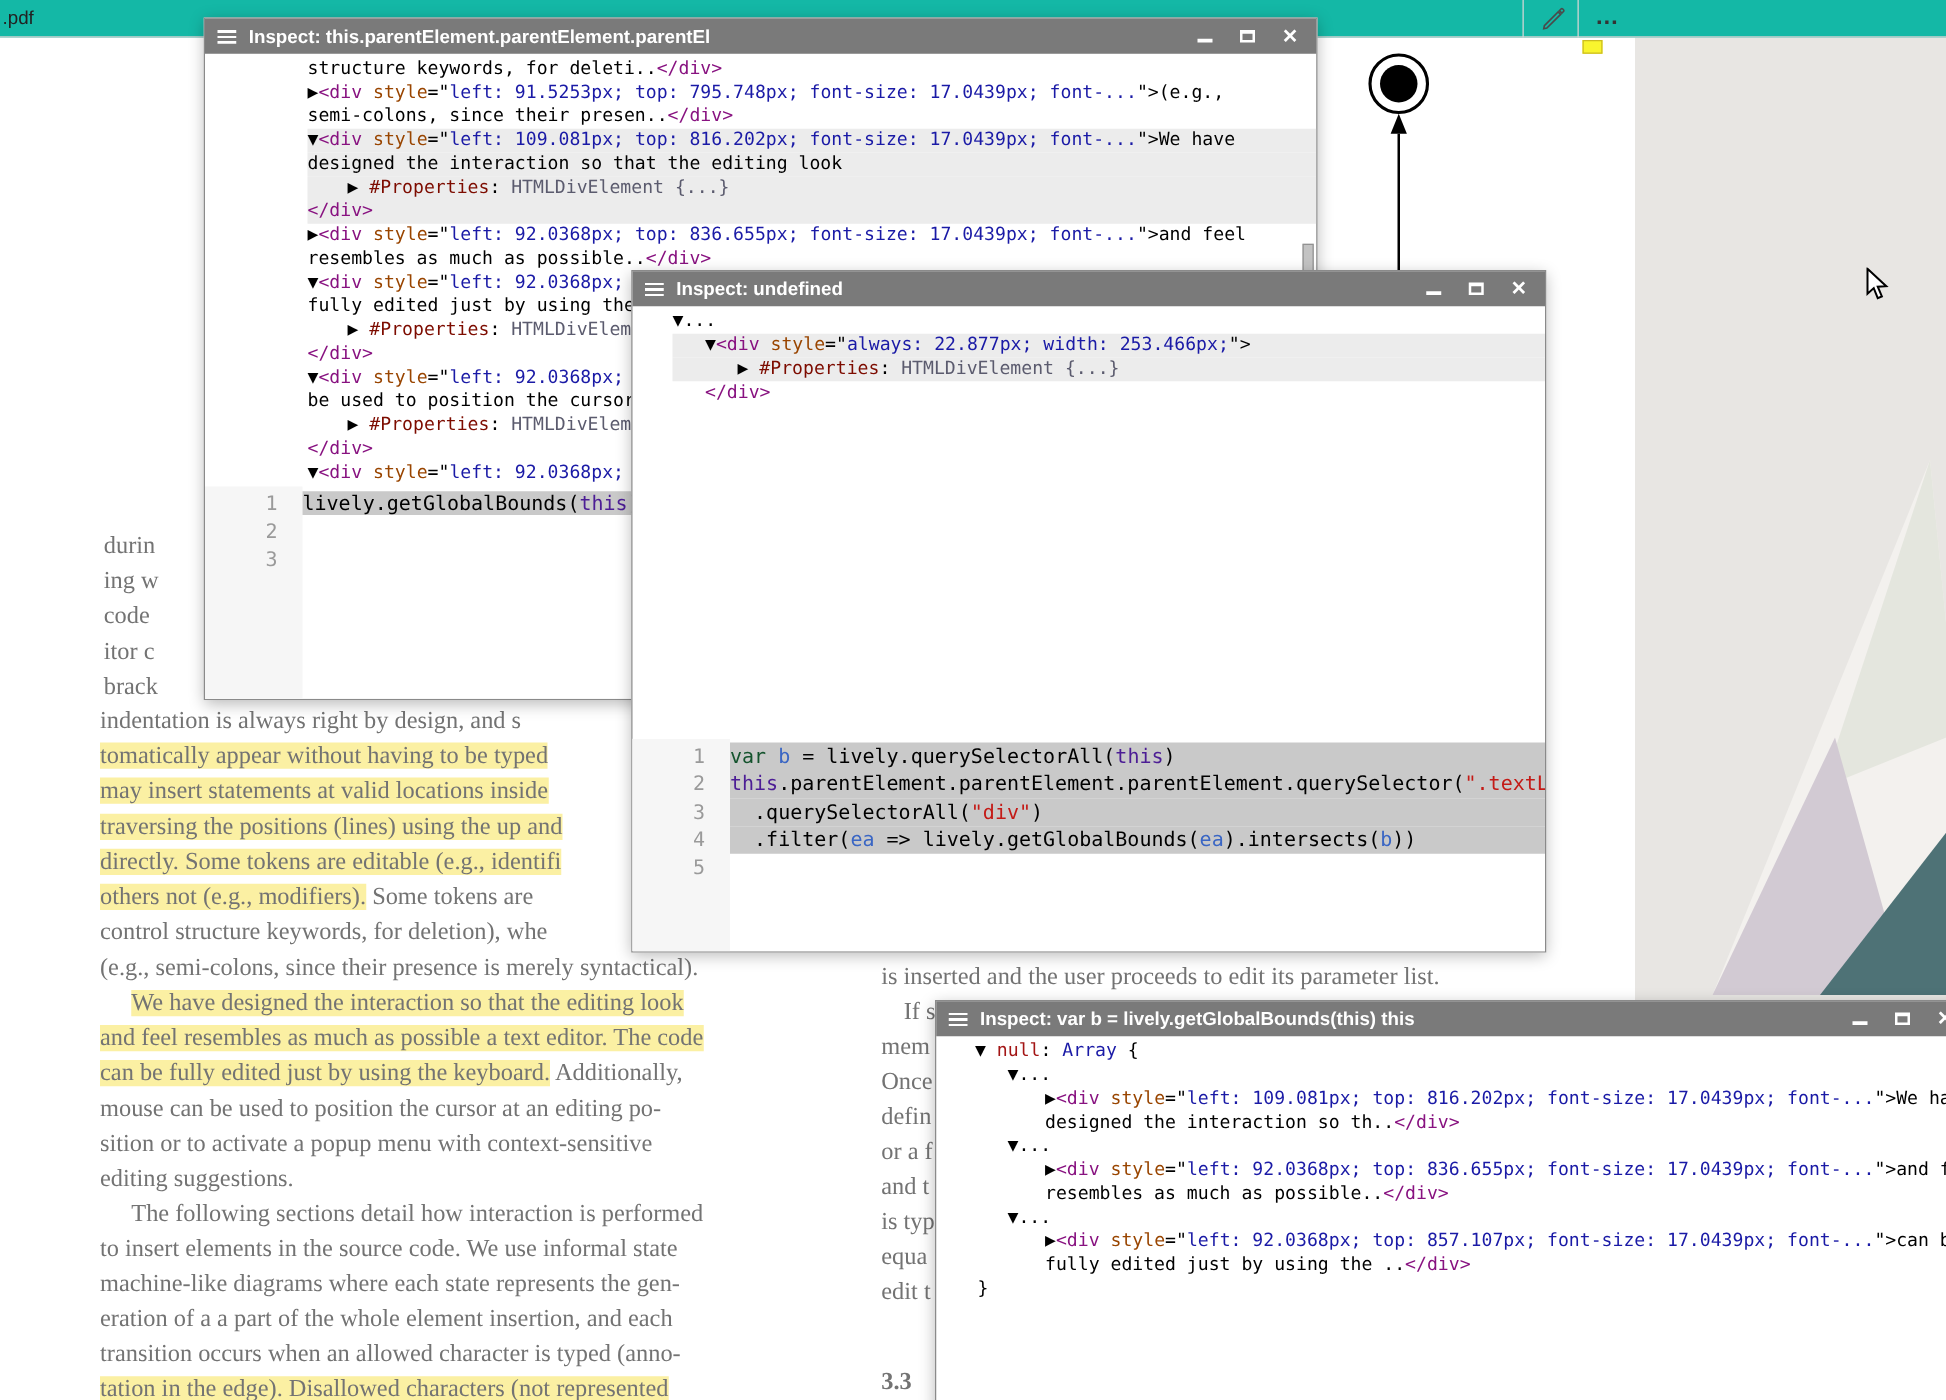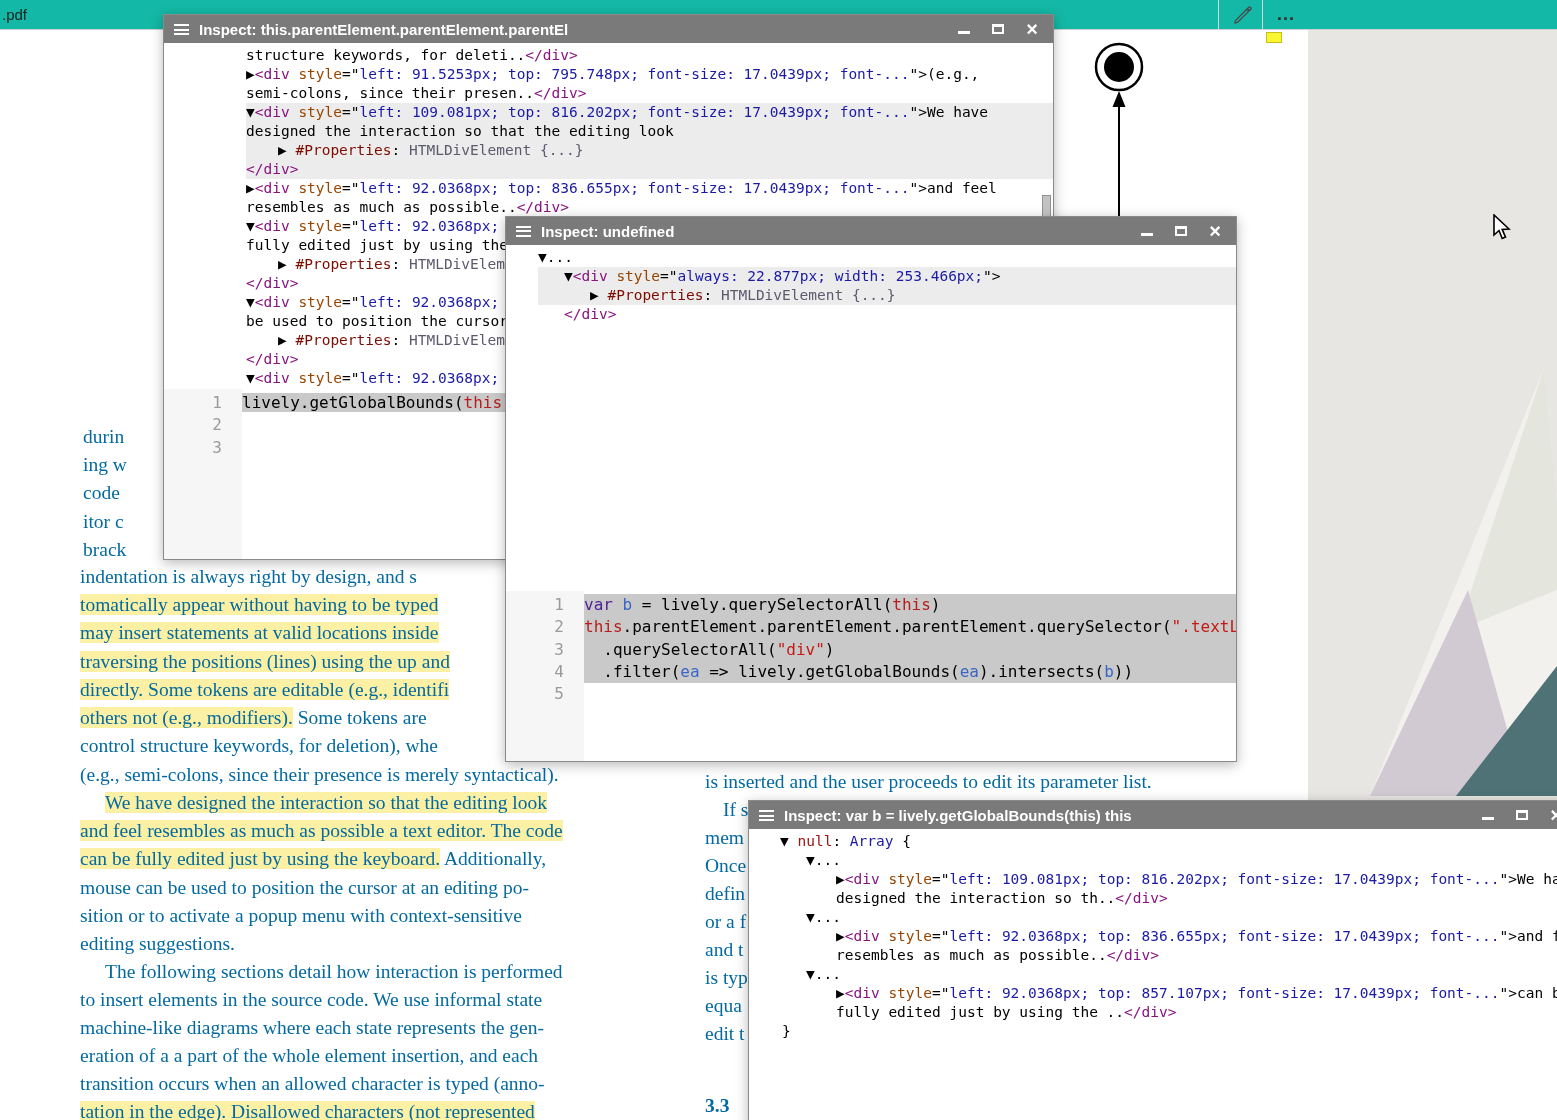--- a/index.html
+++ b/index.html
@@ -3,21 +3,21 @@
 <meta charset="utf-8">
 <style>
   *{margin:0;padding:0;box-sizing:border-box}
   html,body{width:1557px;height:1120px;overflow:hidden;background:#fff}
   #stage{position:relative;width:1557px;height:1120px;overflow:hidden;font-family:"Liberation Sans",sans-serif}
 
   
   #pdf-page{position:absolute;left:0;top:30px;width:1308px;height:1090px;background:#fff;box-shadow:3px 0 7px rgba(0,0,0,.14);z-index:0}
   #desktop-right{position:absolute;left:1308px;top:30px;width:249px;height:1090px;background:#e8e6e3;z-index:0}
   #pdf-lines{position:absolute;left:0;top:0;width:1557px;height:1120px;z-index:1;pointer-events:none}
-  .pdfline{position:absolute;font-family:"Liberation Serif",serif;font-size:19.5px;line-height:26px;white-space:pre;color:#0369a1}
+  .pdfline{position:absolute;font-family:"Liberation Serif",serif;font-size:19.5px;line-height:26px;white-space:pre;color:#737373}
   .hlY{background:#fbf0a3}
   #diagram{position:absolute;left:1080px;top:30px;width:90px;height:200px;z-index:1}
   .diag-label{position:absolute;font-family:"Liberation Serif",serif;font-style:italic;font-size:17.5px;color:#222;z-index:1;white-space:pre}
 
   
   #topbar{position:absolute;left:0;top:0;width:1557px;height:30px;background:#14b8a6;border-bottom:1px solid #cfcfcf;z-index:3}
   #pdf-title{position:absolute;left:2px;top:6px;font-size:15px;color:#222}
   .tb-sep{position:absolute;top:0;width:1px;height:30px;background:#d6d6d6}
   #pencil-btn{position:absolute;left:1226px;top:2px;width:32px;height:26px;background:none;border:none;cursor:pointer}
   #more-btn{position:absolute;left:1268px;top:0;width:36px;height:28px;background:none;border:none;font-size:19px;font-weight:bold;color:#333;cursor:pointer;letter-spacing:1px}
@@ -49,24 +49,24 @@
   .cln.sel{background:#c9c9c9}
   .selspan{background:#c9c9c9;padding-right:18px;white-space:pre}
 
   
   .c-txt,.c-plain{color:#000}
   .c-tag{color:#881280}
   .c-attr{color:#994500}
   .c-val{color:#1a1aa6}
   .c-prop{color:#7d0c00}
   .c-obj{color:#5b5b6e}
-  .c-kw{color:#4c1d95}
+  .c-kw{color:#14532d}
   .c-var{color:#3a66c4}
   .c-str{color:#c41a16}
-  .c-this{color:#b91c1c}
+  .c-this{color:#4c1d95}
   .c-null{color:#a31515}
 
   #cursor{position:absolute;left:1492px;top:214px;z-index:99}
 </style>
 </head>
 <body>
 
 <div id="stage">
 
   <div id="pdf-page"></div>

